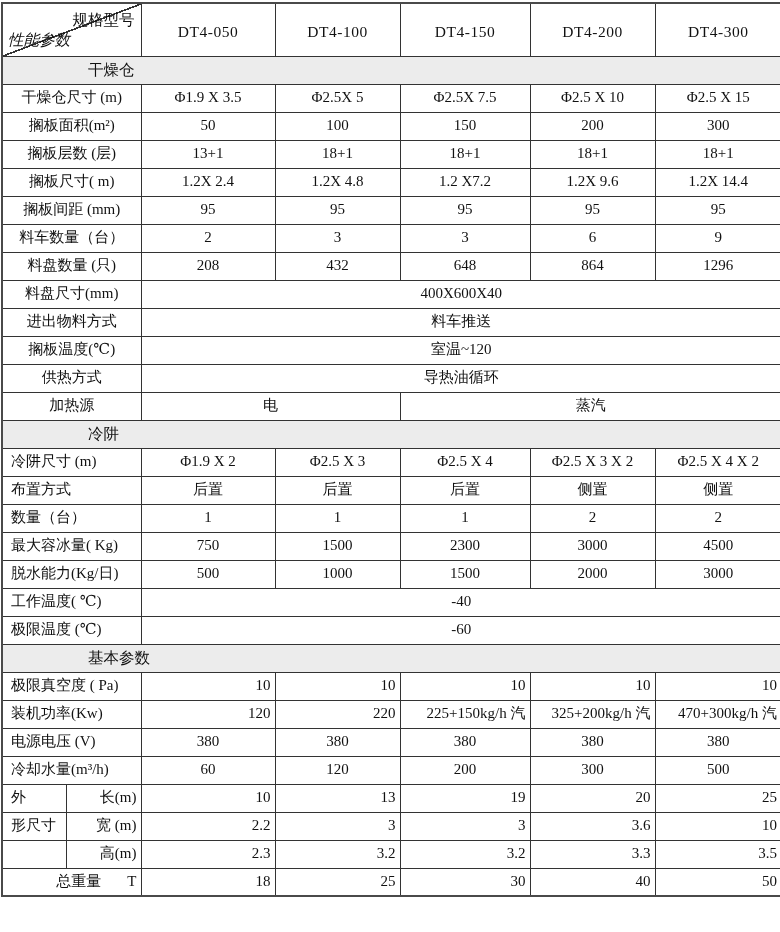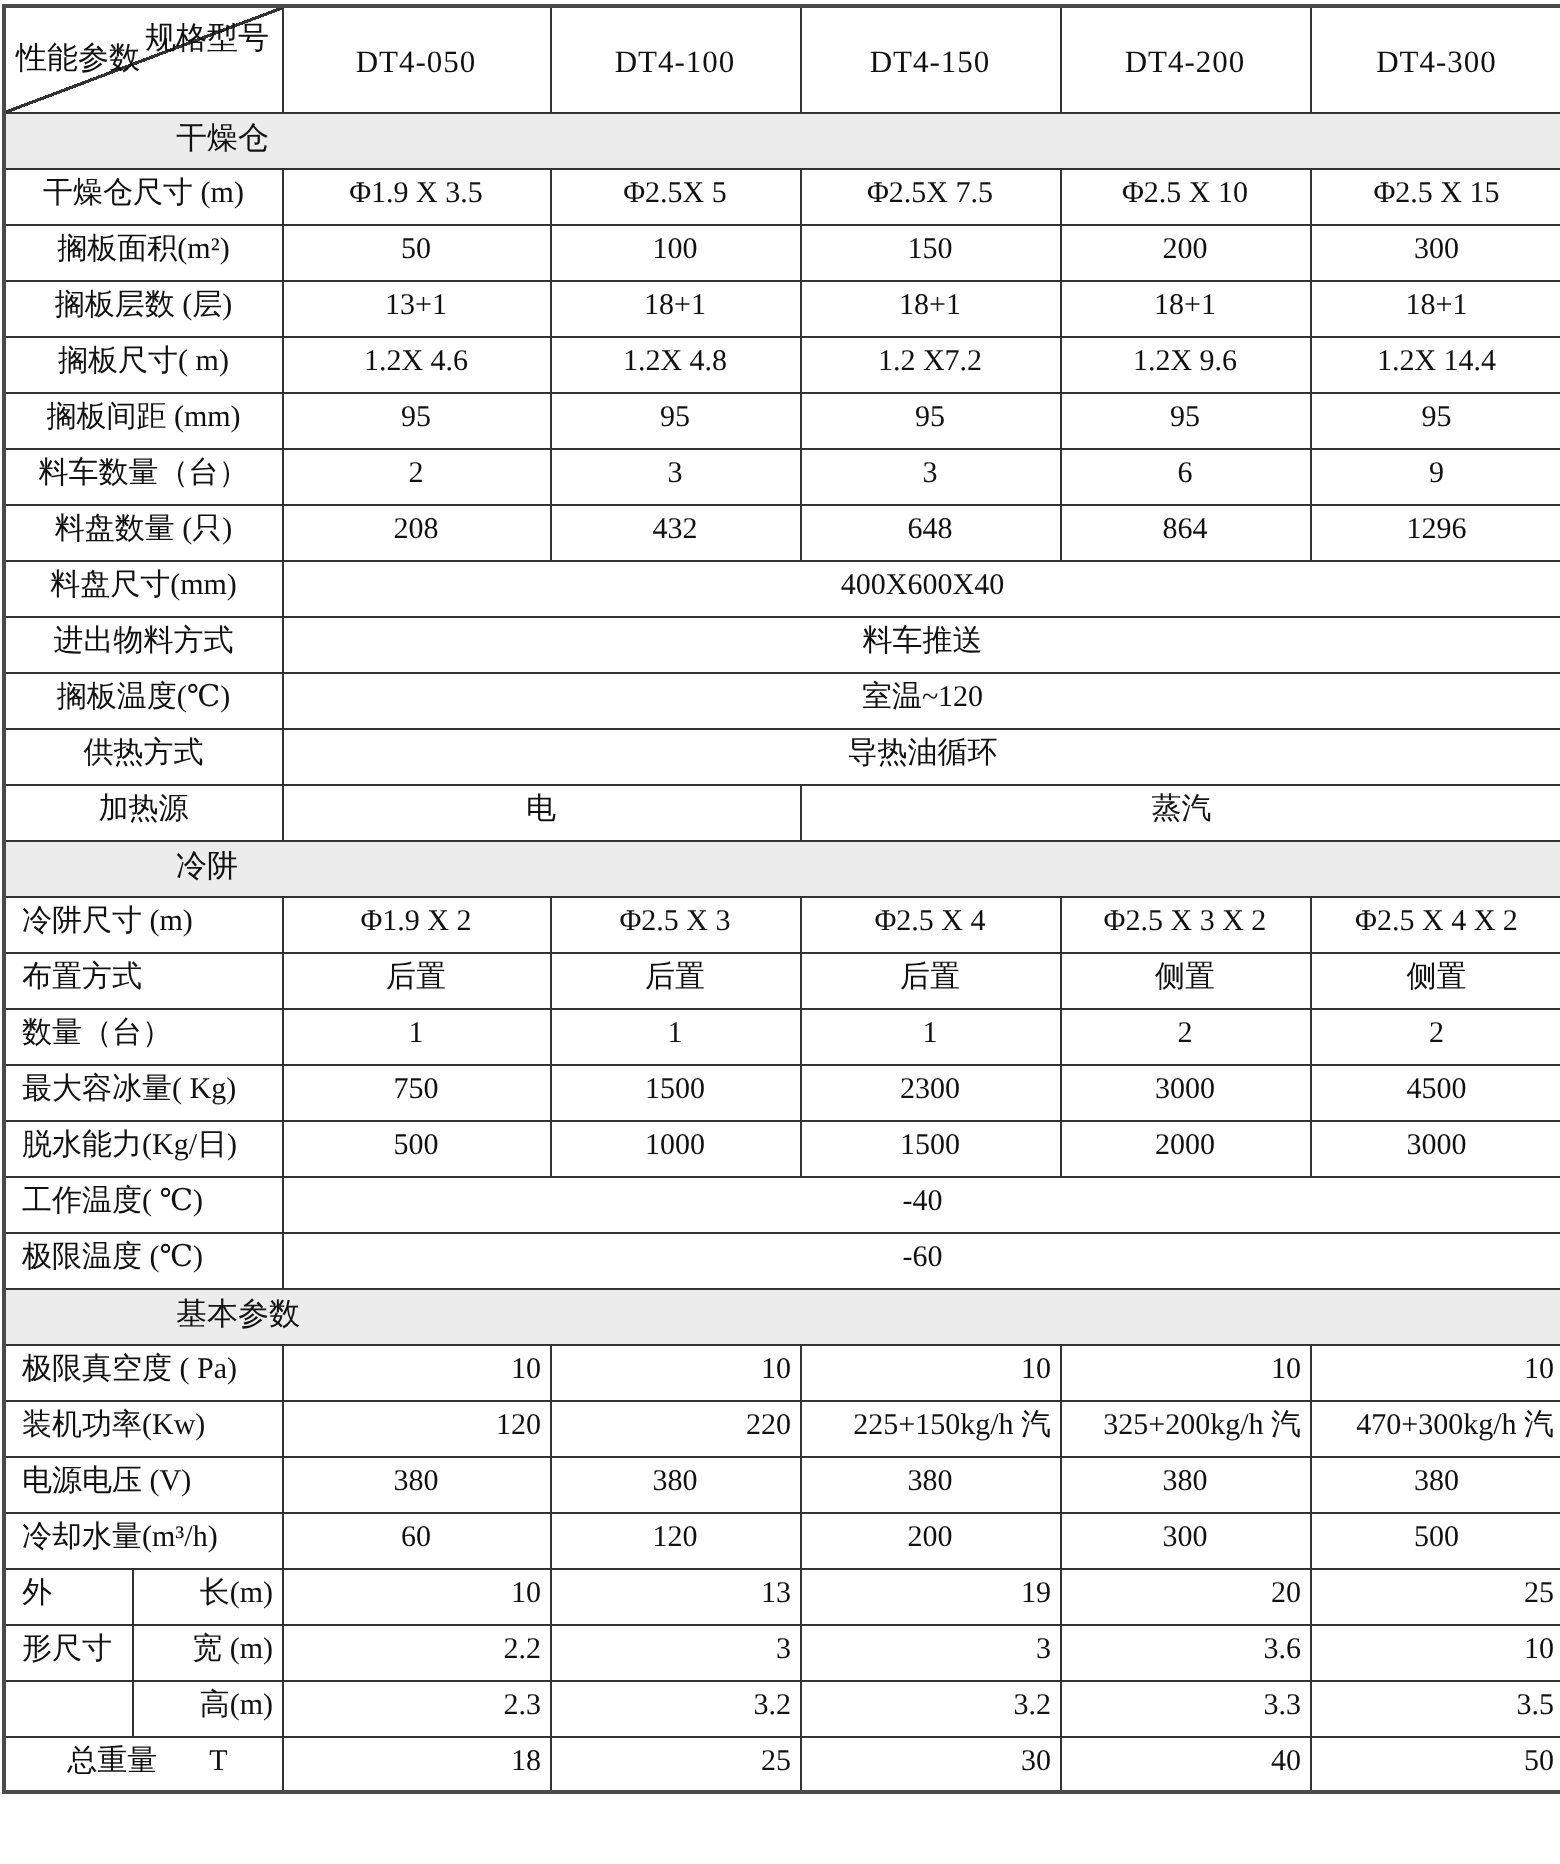--- a/index.html
+++ b/index.html
@@ -38,38 +38,38 @@
   th.corner{
     height:53px;position:relative;padding:0;
     background-image:linear-gradient(to bottom right,
       transparent calc(50% - 0.8px),
       var(--border) calc(50% - 0.8px),
       var(--border) calc(50% + 0.8px),
       transparent calc(50% + 0.8px));
     margin-top:31px;
   }
   .c-tr{position:absolute;top:7px;right:6px;font-size:15.5px;}
-  .c-bl{position:absolute;bottom:17px;left:5px;font-size:15.5px;}
+  .c-bl{position:absolute;bottom:7px;left:5px;font-size:15.5px;font-style:italic;}
   
   td.section{
     background:var(--section-bg);
     text-align:left;padding-left:85px;font-size:15.5px;
   }
   
   td.la-c{text-align:center;}
   td.la-l{text-align:left;padding-left:8px;}
   
   td.va-c{text-align:center;}
   td.va-l{text-align:right;padding-left:10px;}
   
   td.gcell{text-align:left;padding-left:8px;border-right:1px solid var(--border);}
   td.gdot{border-top:1px dotted #999999;}
   td.subcell{text-align:right;padding-left:9px;}
   
-  td.wlabel{text-align:center;padding-left:8px;margin-left:28px;}
+  td.wlabel{text-align:right;padding-left:8px;margin-left:28px;}
   .wunit{margin-left:26px;}
 </style>
 </head>
 <body>
 
 <div class="page">
   <table>
     <colgroup>
       <col style="width:64px">
         <col style="width:75px">
@@ -115,21 +115,21 @@
         <tr>
           <td class="la-c" colspan="2">搁板层数 (层)</td>
           <td class="va-c">13+1</td>
           <td class="va-c">18+1</td>
           <td class="va-c">18+1</td>
           <td class="va-c">18+1</td>
           <td class="va-c">18+1</td>
         </tr>
         <tr>
           <td class="la-c" colspan="2">搁板尺寸( m)</td>
-          <td class="va-c">1.2X 4.6</td>
+          <td class="va-c">1.2X 2.4</td>
           <td class="va-c">1.2X 4.8</td>
           <td class="va-c">1.2 X7.2</td>
           <td class="va-c">1.2X 9.6</td>
           <td class="va-c">1.2X 14.4</td>
         </tr>
         <tr>
           <td class="la-c" colspan="2">搁板间距 (mm)</td>
           <td class="va-c">95</td>
           <td class="va-c">95</td>
           <td class="va-c">95</td>

